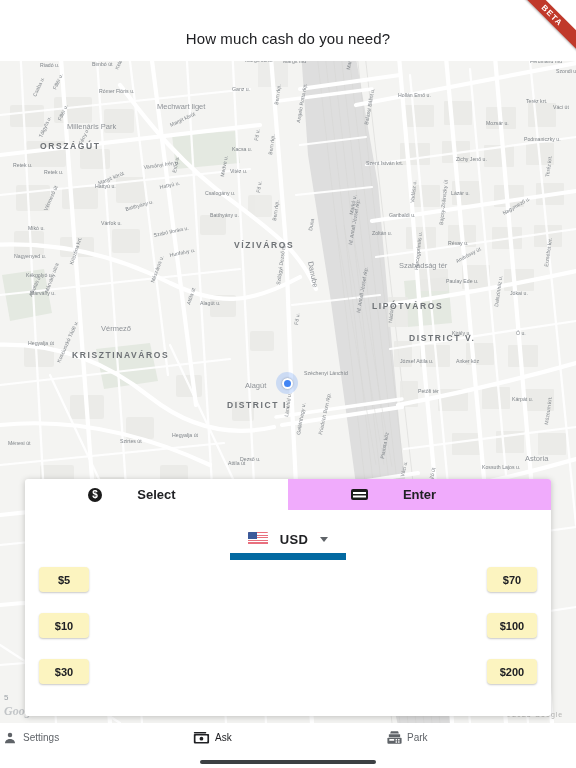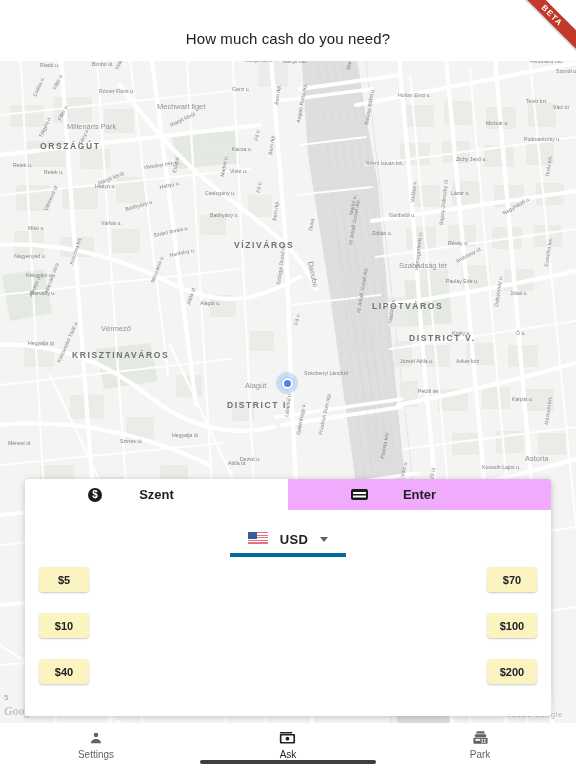--- a/index.html
+++ b/index.html
@@ -110,21 +110,21 @@
     box-shadow: 0 3.5px 0 #ffffff;
   }
 
   
   .currency-row {
     display: flex; align-items: center; justify-content: center;
     gap: 10px; margin-top: 22px;
   }
   .currency-inner {
     display: flex; align-items: center; gap: 12px;
-    border-bottom: 4px solid #0369a1;
+    border-bottom: 7px solid #0369a1;
     padding: 0 18px 6px 18px; min-width: 104px;
     justify-content: center;
   }
   .flag { font-size: 15px; line-height: 1; }
   .flag-fallback {
     width: 20px; height: 13px; position: relative; overflow: hidden;
     border-radius: 1px; display: inline-block;
     background: repeating-linear-gradient(to bottom,
       #e8707e 0px, #e8707e 1.3px, #ffffff 1.3px, #ffffff 2.6px);
   }
@@ -159,21 +159,21 @@
   }
 
   
   .bottomnav {
     position: absolute; left: 0; bottom: 0; width: 576px; height: 45px;
     background: #ffffff;
     display: flex; align-items: flex-start; z-index: 30;
   }
   .navitem {
     flex: 1 1 33.33%;
-    display: flex; flex-direction: column; align-items: center;
+    display: flex; flex-direction: row; align-items: center;
     padding-top: 6px; gap: 3px; cursor: pointer; user-select: none;
   }
   .nav-label { font-size: 10px; color: #5f6368; }
   .navitem.active .nav-label { color: #202124; }
   .nav-icon { width: 20px; height: 17px; display: flex; align-items: center; justify-content: center; }
   .home-indicator {
     position: absolute; left: 50%; transform: translateX(-50%);
     bottom: 4px; width: 176px; height: 4px;
     background: #3c4043; border-radius: 2px;
   }
@@ -502,21 +502,21 @@
     <div class="scale-label">5</div>
   </div>
 
   <div class="sheet">
 
     <div class="tabs">
       <div class="tab">
         <span class="tab-icon">
           <span class="coin">$</span>
         </span>
-        <span class="tab-label">Szent</span>
+        <span class="tab-label">Select</span>
       </div>
       <div class="tab selected">
         <span class="tab-icon">
           <span class="kbd"></span>
         </span>
         <span class="tab-label">Enter</span>
       </div>
     </div>
 
     <div class="currency-row">
@@ -524,21 +524,21 @@
         <span class="flag"><span class="flag-fallback"></span></span>
         <span class="currency-code">USD</span>
         <span class="caret"></span>
       </div>
     </div>
 
     <div class="amounts">
       <div class="amt-col">
         <button class="amt-btn">$5</button>
         <button class="amt-btn">$10</button>
-        <button class="amt-btn">$40</button>
+        <button class="amt-btn">$30</button>
       </div>
       <div class="amt-col">
         <button class="amt-btn">$70</button>
         <button class="amt-btn">$100</button>
         <button class="amt-btn">$200</button>
       </div>
     </div>
   </div>
 
   <div class="bottomnav">

